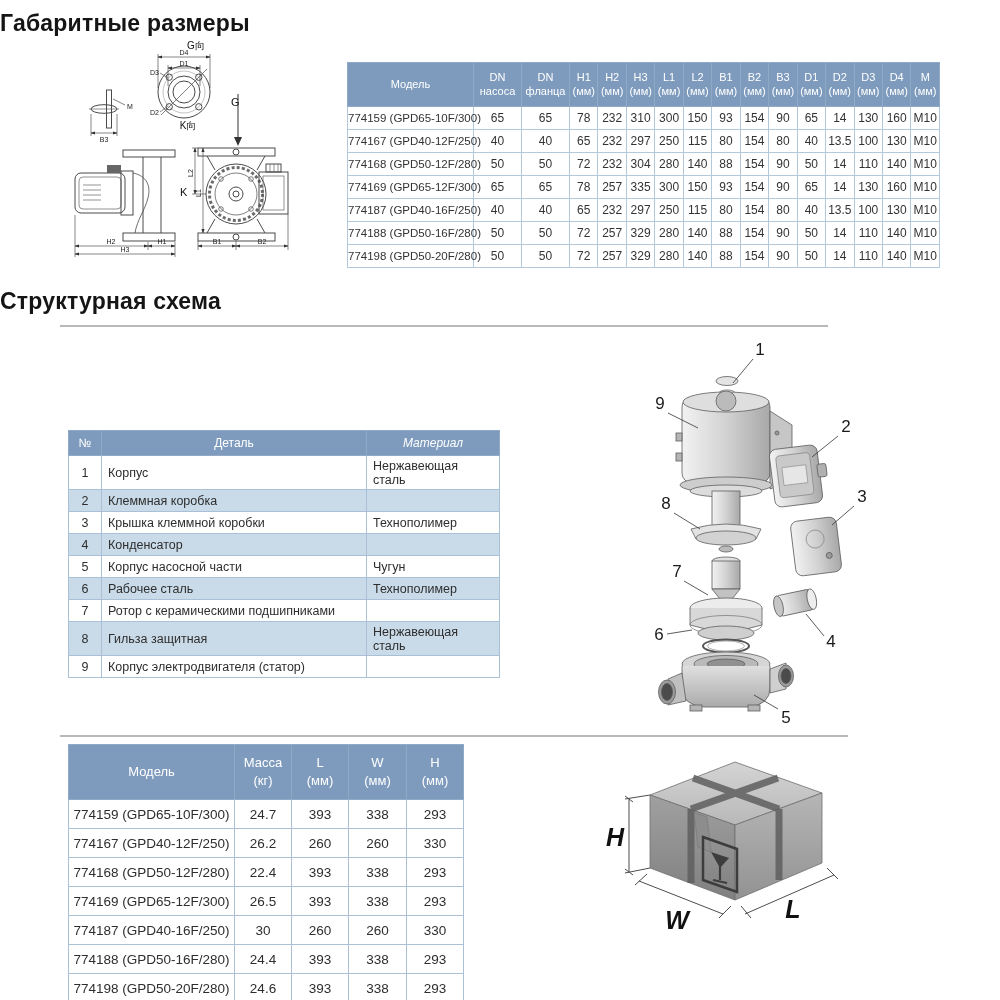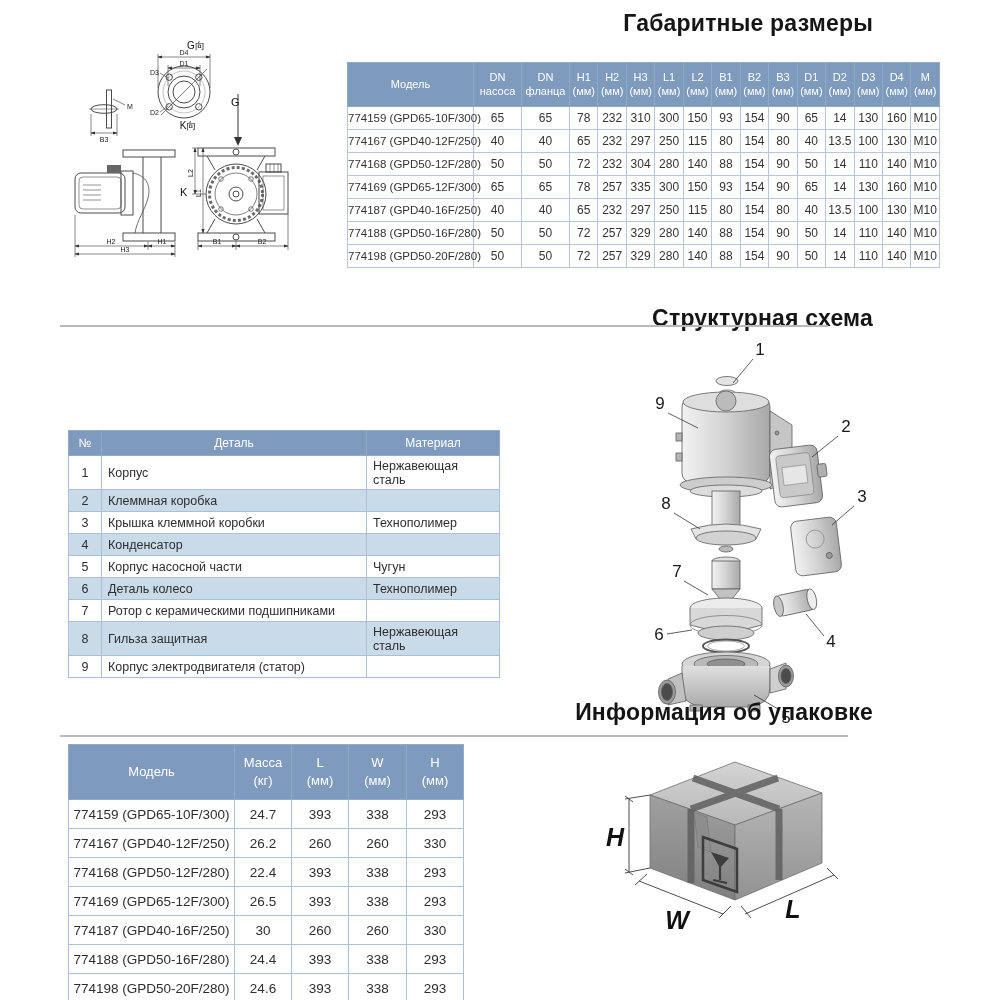--- a/index.html
+++ b/index.html
@@ -1,35 +1,35 @@
 <!DOCTYPE html>
 <html><head>
 <meta charset="utf-8">
 <style>
   html,body{margin:0;padding:0;background:#fff;}
   .page{position:relative;width:1000px;height:1000px;background:#fff;overflow:hidden;
         font-family:"Liberation Sans","DejaVu Sans",sans-serif;color:#222;}
-  .section-title{position:absolute;left:0;width:844px;text-align:right;
-        font-size:23px;font-weight:600;color:#151515;letter-spacing:.2px;padding-left:29px;}
+  .section-title{position:absolute;left:0;width:844px;text-align:left;
+        font-size:23px;font-weight:600;color:#151515;letter-spacing:.2px;}
   .rule{position:absolute;height:2px;background:#b9b9b9;}
   table{border-collapse:collapse;position:absolute;table-layout:fixed;}
   th{background:#7e9bbd;color:#fff;font-weight:normal;white-space:pre-line;border:1px solid #8fa9c6;}
   td{color:#333;border:1px solid #b3c8da;}
   
   .dims{left:347px;top:62px;width:593px;}
   .dims th{font-size:11px;line-height:1.3;padding:7px 0;}
   .dims th:nth-child(1){width:125px;}
   .dims th:nth-child(2),.dims th:nth-child(3){width:47px;text-align:center;}
   .dims td{font-size:12px;text-align:center;padding:4px 0;white-space:nowrap;}
   .dims td:first-child{font-size:11.5px;}
   
   .parts{left:68px;top:430px;width:432px;}
   .parts th{font-size:12px;padding:5px 0;}
   .parts th:nth-child(1){width:32px;}
-  .parts th:nth-child(3){width:132px;}
+  .parts th:nth-child(3){width:132px;font-style:italic;}
   .parts td{font-size:12.5px;padding:2.5px 6px;height:16px;color:#2e2e2e;border-color:#a9c0d6;}
   .parts td:first-child{text-align:center;padding:2.5px 0;}
   .parts tbody tr:nth-child(even) td{background:#c9dae8;}
   
   .pack{left:68px;top:744px;width:390px;}
   .pack th{font-size:13px;line-height:1.4;padding:9px 0;}
   .pack th:nth-child(1){width:165px;}
   .pack th:nth-child(2){width:56px;margin-left:14px;}
   .pack th:nth-child(3){width:56px;}
   .pack th:nth-child(4){width:57px;}
@@ -333,21 +333,21 @@
           <td>90</td>
           <td>50</td>
           <td>14</td>
           <td>110</td>
           <td>140</td>
           <td>M10</td>
         </tr>
       </tbody>
     </table>
 
-  <div class="section-title" style="top:305px">Структурная схема</div>
+  <div class="section-title" style="top:288px">Структурная схема</div>
   <div class="rule" style="left:60px;top:325px;width:768px"></div>
 
   <table class="parts">
       <thead>
         <tr>
           <th>№</th>
           <th>Деталь</th>
           <th>Материал</th>
         </tr>
       </thead>
@@ -372,21 +372,21 @@
           <td>Конденсатор</td>
           <td></td>
         </tr>
         <tr>
           <td>5</td>
           <td>Корпус насосной части</td>
           <td>Чугун</td>
         </tr>
         <tr>
           <td>6</td>
-          <td>Деталь колесо</td>
+          <td>Рабочее сталь</td>
           <td>Технополимер</td>
         </tr>
         <tr>
           <td>7</td>
           <td>Ротор с керамическими подшипниками</td>
           <td></td>
         </tr>
         <tr>
           <td>8</td>
           <td>Гильза защитная</td>
@@ -495,21 +495,20 @@
     <text x="40" y="76" class="callout" text-anchor="middle">9</text>
     <text x="226" y="99" class="callout" text-anchor="middle">2</text>
     <text x="46" y="176" class="callout" text-anchor="middle">8</text>
     <text x="242" y="169" class="callout" text-anchor="middle">3</text>
     <text x="57" y="244" class="callout" text-anchor="middle">7</text>
     <text x="39" y="307" class="callout" text-anchor="middle">6</text>
     <text x="211" y="314" class="callout" text-anchor="middle">4</text>
     <text x="166" y="390" class="callout" text-anchor="middle">5</text>
   </svg>
 
-  <div class="section-title" style="top:699px">Информация об упаковке</div>
   <div class="rule" style="left:60px;top:735px;width:788px"></div>
 
   <table class="pack">
       <thead>
         <tr>
           <th>Модель</th>
           <th>Масса
 (кг)</th>
           <th>L
 (мм)</th>

